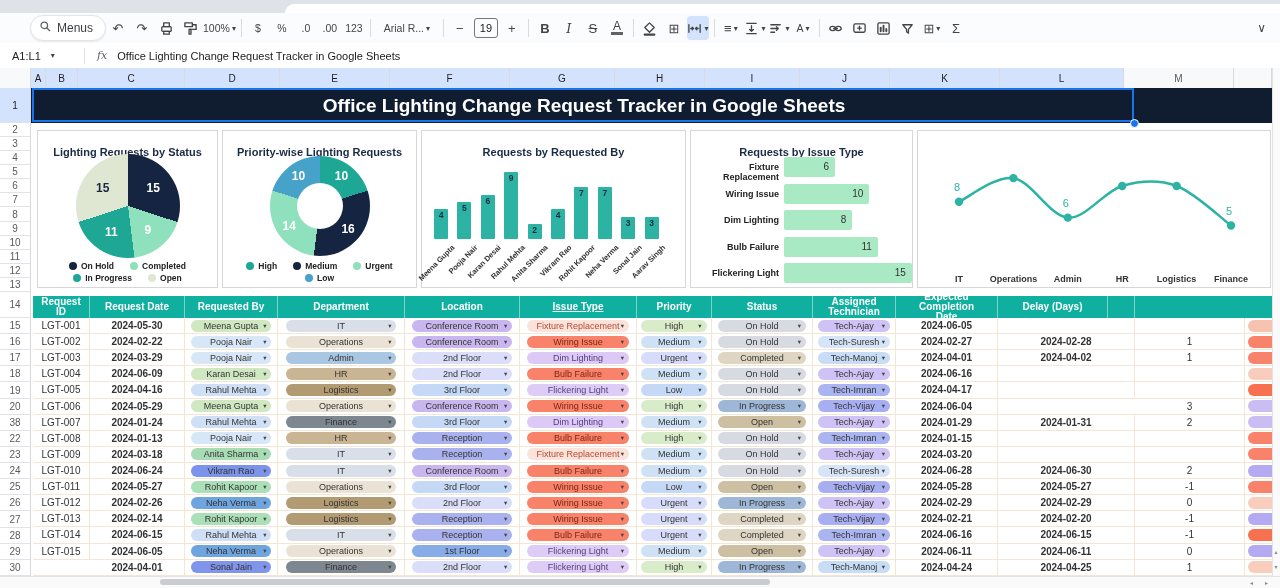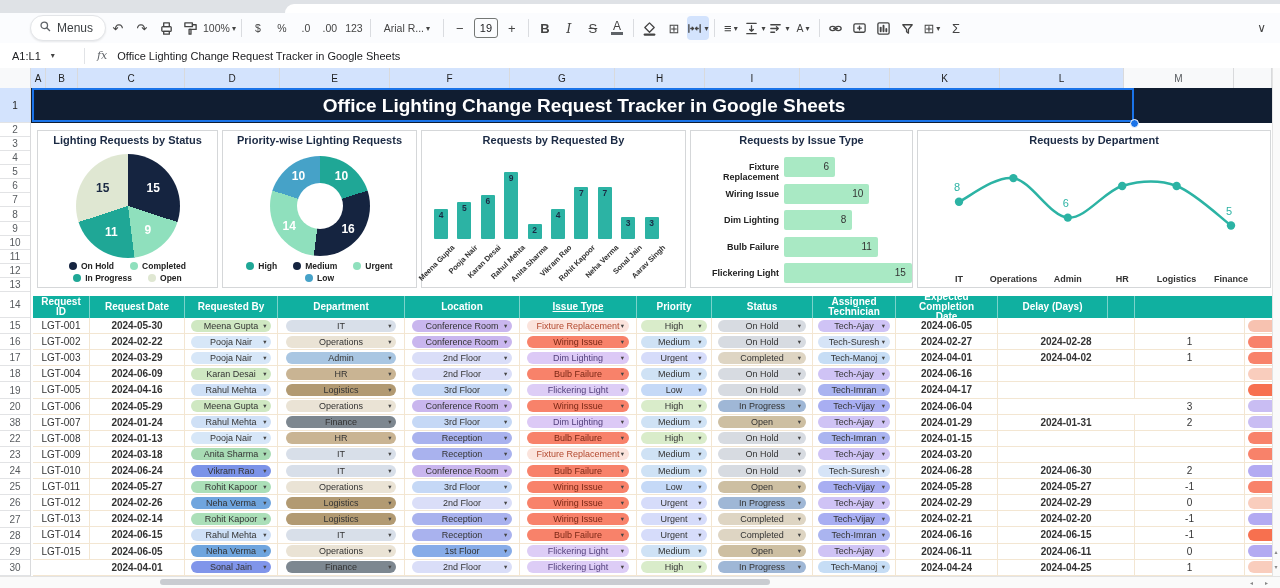--- a/index.html
+++ b/index.html
@@ -35,21 +35,21 @@
   .rh{display:flex;align-items:center;justify-content:center;border-bottom:1px solid #e2e3e5;box-sizing:border-box;}
   .rh.sel{background:#d3e3fd;color:#1f1f1f;}
   
   .titlebar{position:absolute;left:31px;top:88px;width:1241px;height:35px;background:#101d31;}
   .titlebar .ttl{position:absolute;left:2px;top:0;width:1102px;height:35px;display:flex;align-items:center;justify-content:center;color:#fff;font-size:19px;font-weight:bold;}
   .sel-border{position:absolute;left:32px;top:88px;width:1102px;height:34px;border:2px solid #1a73e8;box-sizing:border-box;pointer-events:none;}
   .sel-dot{position:absolute;left:1130px;top:119px;width:9px;height:9px;border-radius:50%;background:#1a73e8;border:1.5px solid #fff;box-sizing:border-box;}
   
   .charts-bg{position:absolute;left:31px;top:123px;width:1241px;height:173px;background:#fff;}
   .card{position:absolute;background:#fff;border:1px solid #d5d7d9;box-sizing:border-box;}
-  .card-title{text-align:center;font-size:11px;font-weight:bold;color:#1b2a44;margin-top:3px;}
+  .card-title{text-align:center;font-size:11px;font-weight:bold;color:#1b2a44;margin-top:15px;}
   .pie{position:absolute;border-radius:50%;}
   .hole{position:absolute;left:50%;top:50%;width:46%;height:46%;transform:translate(-50%,-50%);background:#fff;border-radius:50%;}
   .slice-label{position:absolute;transform:translate(-50%,-50%);font-size:12px;font-weight:bold;z-index:2;}
   .legend{position:absolute;left:0;right:0;bottom:4px;}
   .legend-row{display:flex;justify-content:center;gap:16px;margin-top:2px;}
   .legend-item{display:flex;align-items:center;gap:4px;font-size:8.5px;font-weight:bold;color:#222;}
   .dot{width:8px;height:8px;border-radius:50%;display:inline-block;}
   .vbar{position:absolute;border-radius:1px;}
   .vbar-val{position:absolute;transform:translateX(-50%);font-size:8.5px;font-weight:bold;color:#1b2a44;}
   .vbar-cat{position:absolute;font-size:7.5px;font-weight:bold;color:#333;white-space:nowrap;transform:rotate(-45deg);transform-origin:top right;}
@@ -424,21 +424,20 @@
       <div class="hbar" style="top: 105.5px; width: 93.83px; background: rgb(169, 233, 196);">
         <div class="hbar-val">11</div>
       </div>
       <div class="hrow-lab" style="top: 137px;">Flickering Light</div>
       <div class="hbar" style="top: 132px; width: 127.95px; background: rgb(169, 233, 196);">
         <div class="hbar-val">15</div>
       </div>
     </div>
 </div>
 <div class="card" id="card4" style="left:917px;top:130px;width:354px;height:158px;">
-  <div class="card-title" style="position:absolute;left:0;right:0;top:0;">Requests by Department</div>
   <svg id="linechart" width="352" height="156" style="position:absolute;left:0;top:0;">
       <path d="M41,70.8C50.06666666666667,66.85 77.26666666666667,44.46666666666666 95.4,47.099999999999994C113.53333333333335,49.73333333333333 131.66666666666669,85.28333333333333 149.8,86.6C167.93333333333334,87.91666666666666 186.06666666666666,60.266666666666666 204.2,55C222.33333333333331,49.733333333333334 240.4666666666667,48.416666666666664 258.6,55C276.73333333333335,61.583333333333336 303.93333333333334,87.91666666666667 313,94.5" fill="none" stroke="#2cb3a4" stroke-width="2.5"></path>
       <circle cx="41" cy="70.8" r="4.2" fill="#2cb3a4"></circle>
       <text x="39" y="59.8" text-anchor="middle" fill="#2cb3a4" font-size="11" font-family="Liberation Sans, sans-serif">8</text>
       <text x="41" y="151" text-anchor="middle" fill="#333" font-size="9" font-weight="bold" font-family="Liberation Sans, sans-serif">IT</text>
       <circle cx="95.4" cy="47.099999999999994" r="4.2" fill="#2cb3a4"></circle>
       <text x="95.4" y="151" text-anchor="middle" fill="#333" font-size="9" font-weight="bold" font-family="Liberation Sans, sans-serif">Operations</text>
       <circle cx="149.8" cy="86.6" r="4.2" fill="#2cb3a4"></circle>
       <text x="147.8" y="75.6" text-anchor="middle" fill="#2cb3a4" font-size="11" font-family="Liberation Sans, sans-serif">6</text>
       <text x="149.8" y="151" text-anchor="middle" fill="#333" font-size="9" font-weight="bold" font-family="Liberation Sans, sans-serif">Admin</text>

